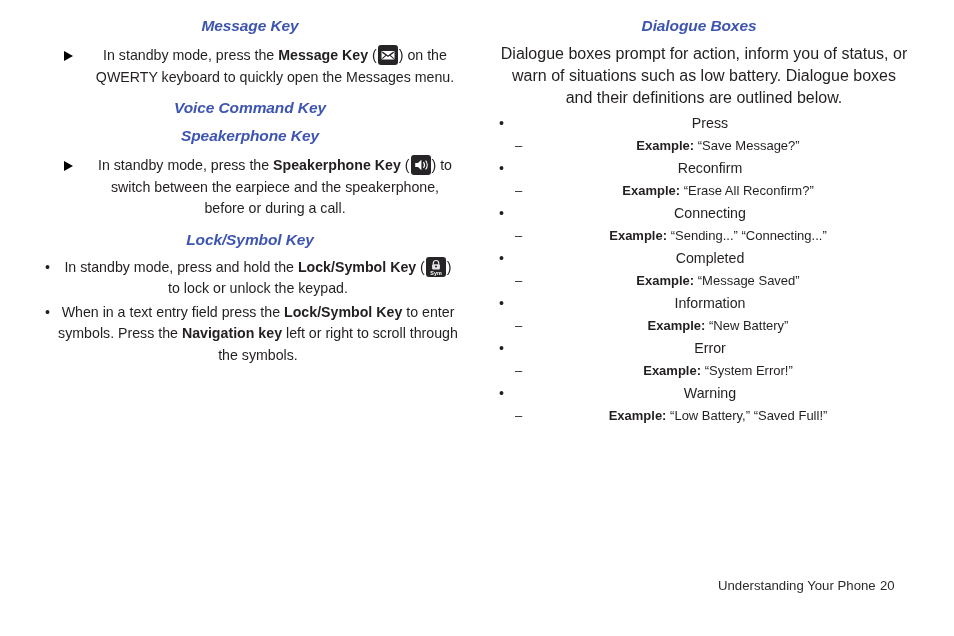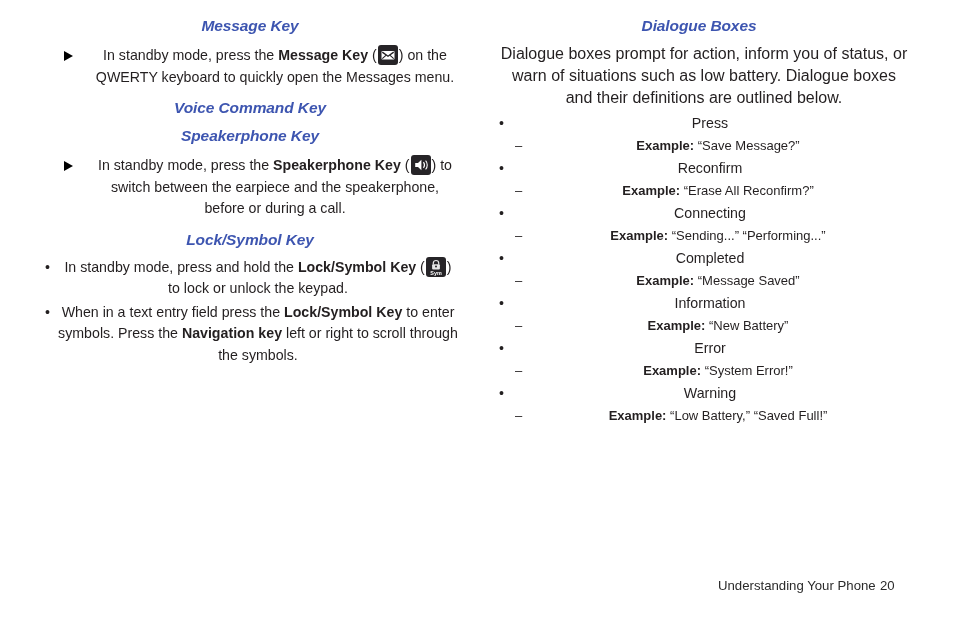--- a/index.html
+++ b/index.html
@@ -230,21 +230,21 @@
       <span>“Erase All Reconfirm?”</span>
     </div>
 
     <div class="dlg-bullet">
       <span class="dot-marker">•</span>
       <span>Connecting</span>
     </div>
     <div class="dlg-sub">
       <span class="dash">–</span>
       <span class="ex-label">Example:</span>
-      <span>“Sending...” “Performing...”</span>
+      <span>“Sending...” “Connecting...”</span>
     </div>
 
     <div class="dlg-bullet">
       <span class="dot-marker">•</span>
       <span>Completed</span>
     </div>
     <div class="dlg-sub">
       <span class="dash">–</span>
       <span class="ex-label">Example:</span>
       <span>“Message Saved”</span>

